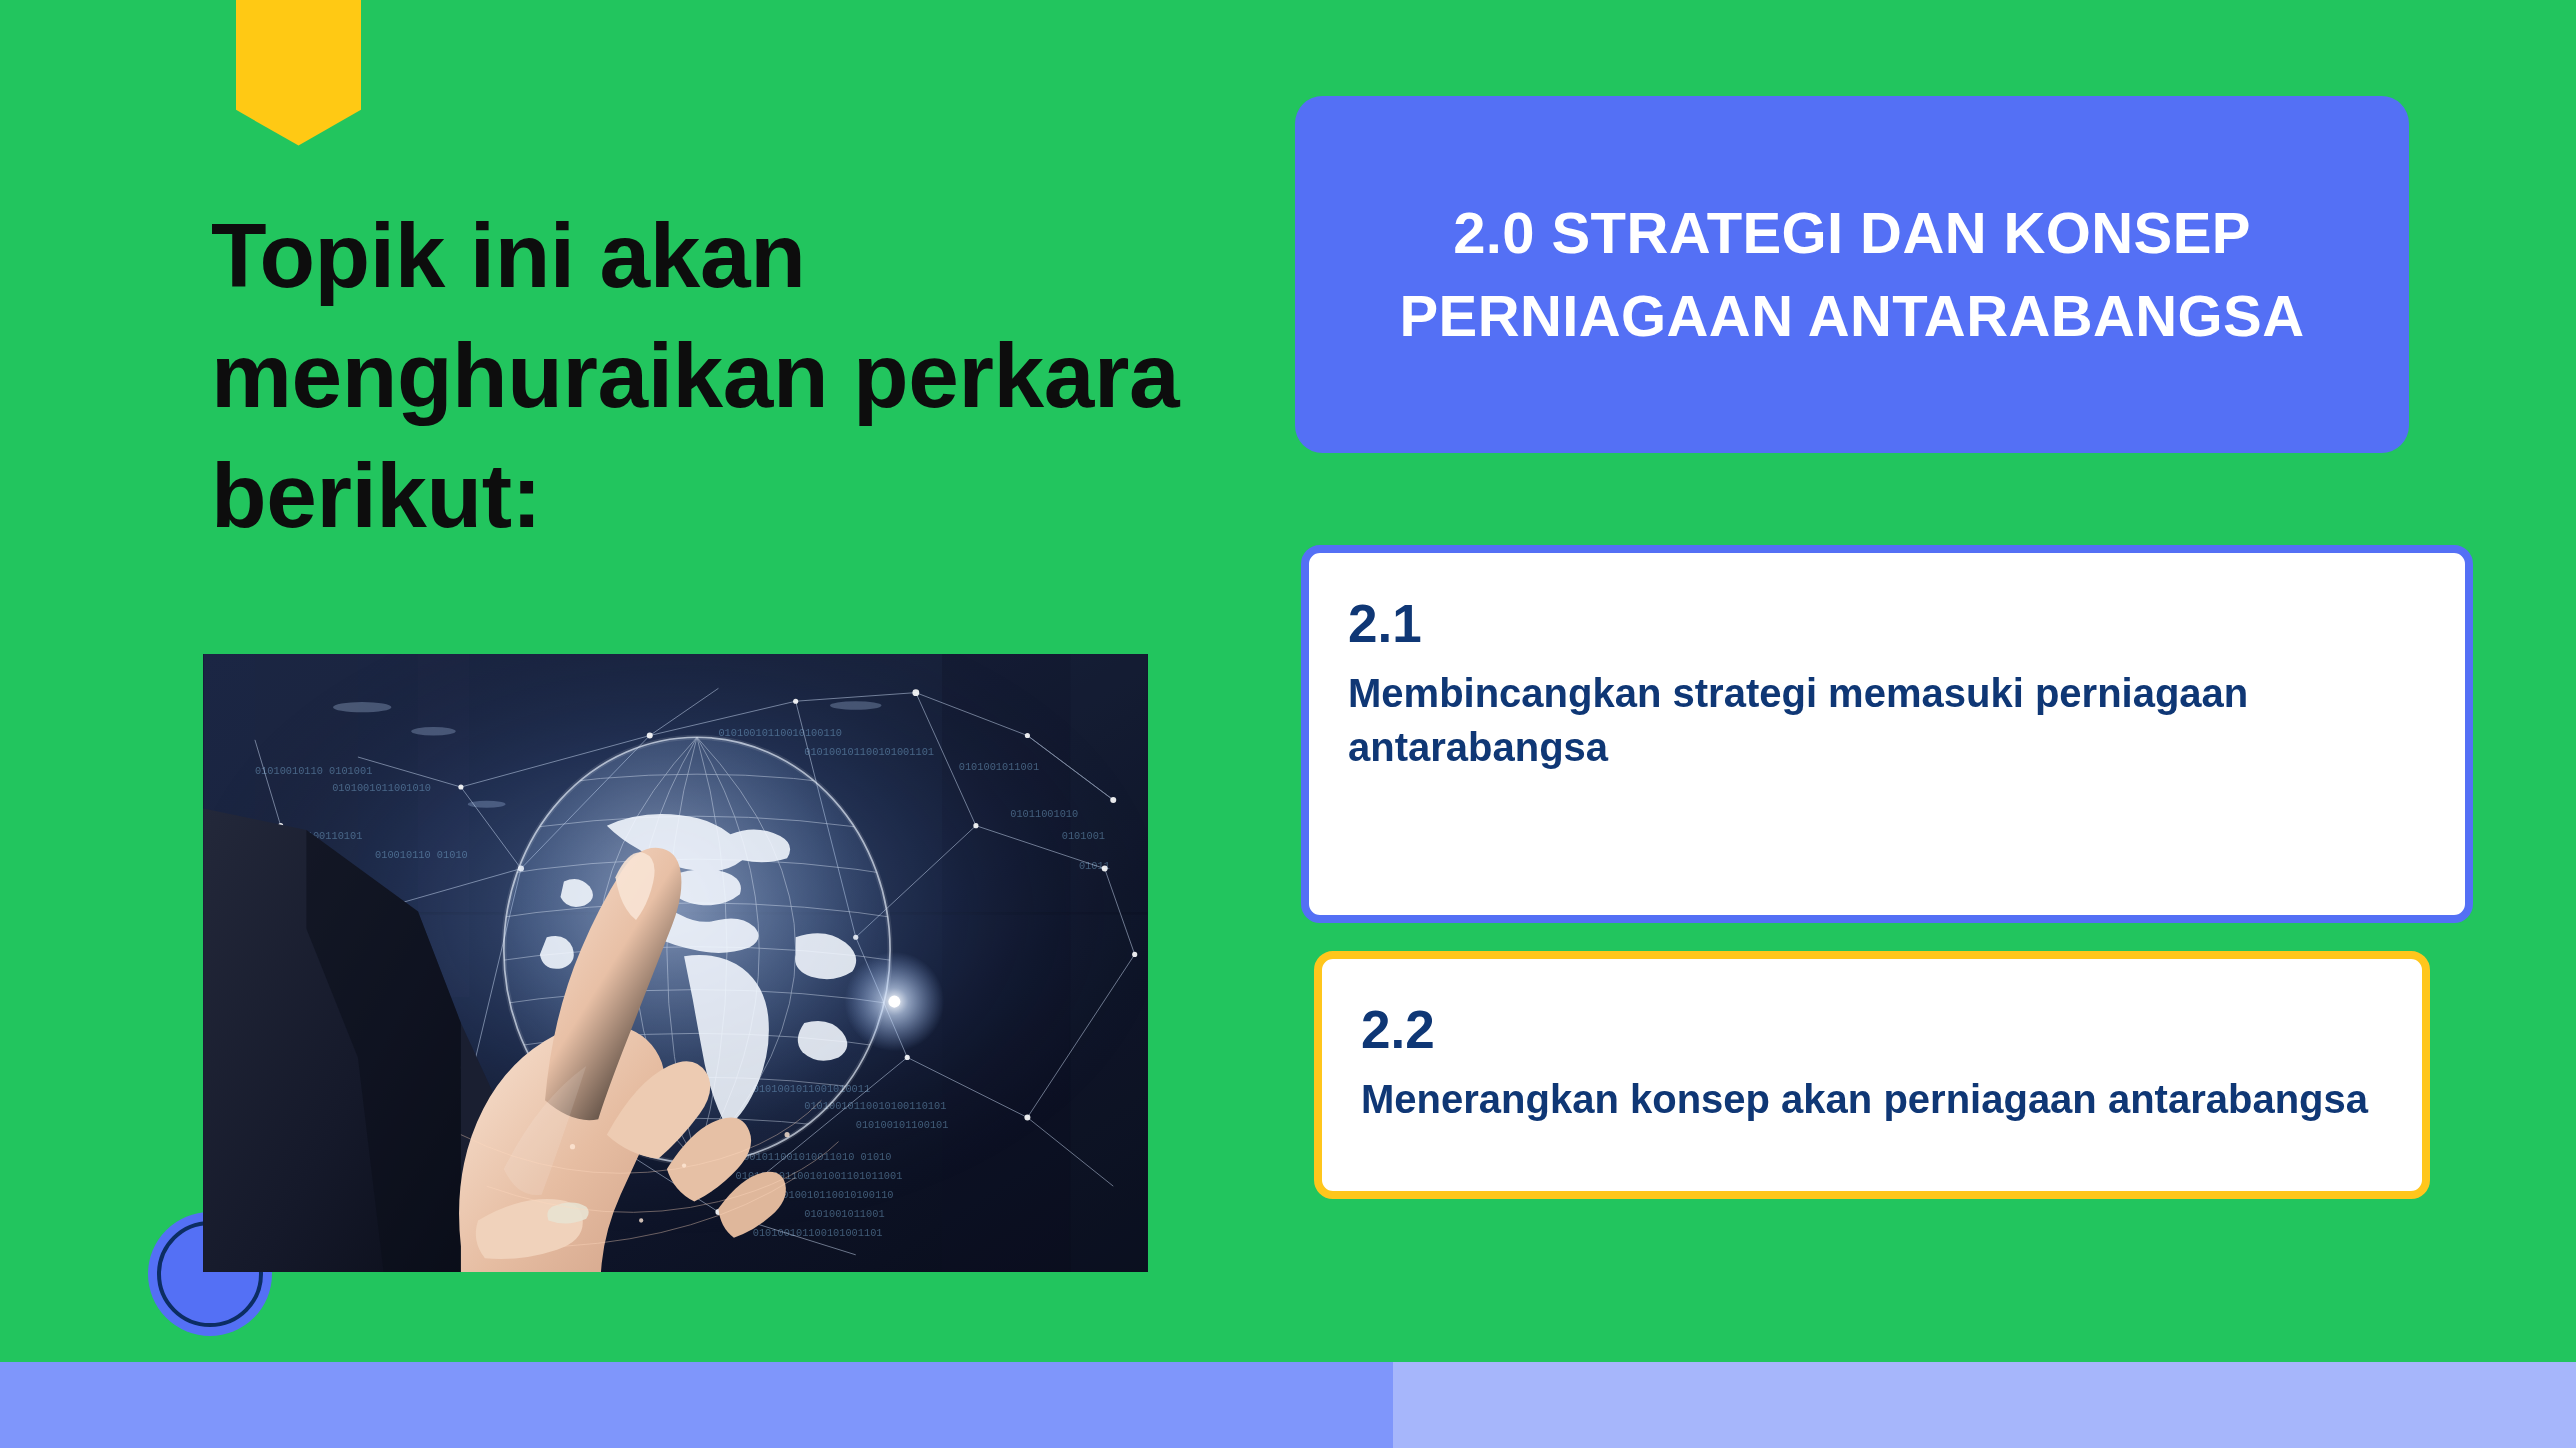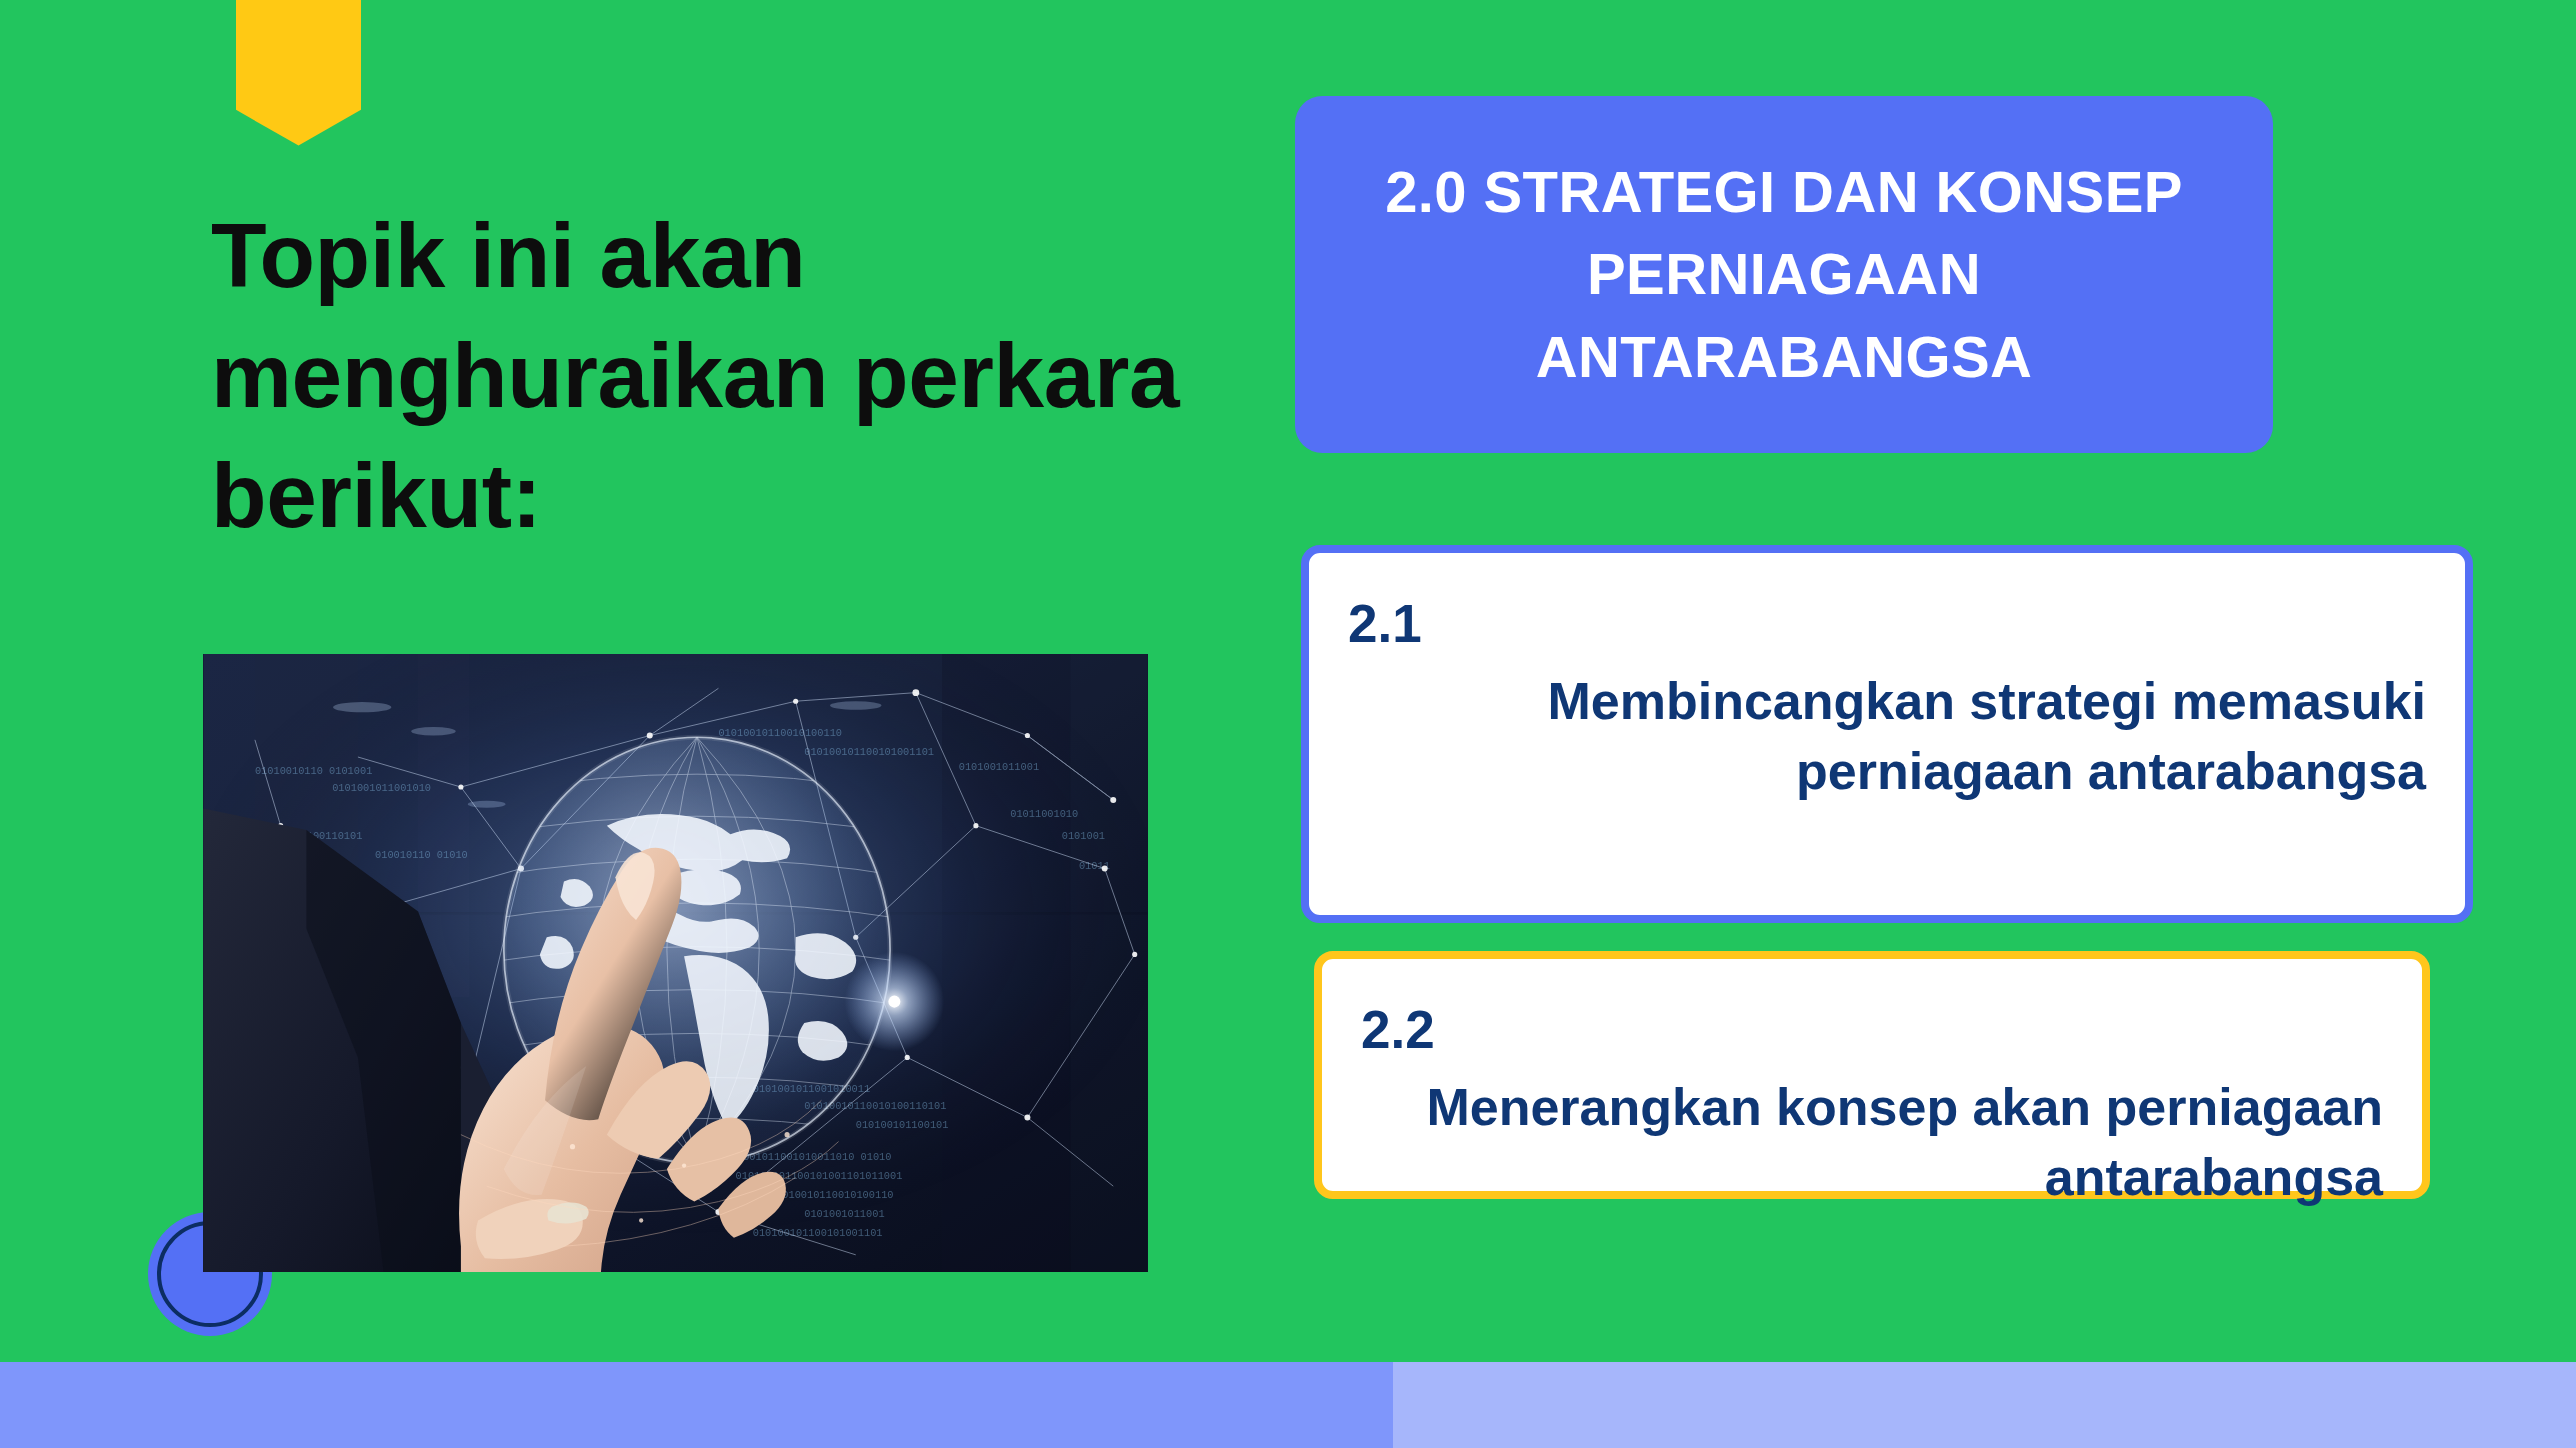--- a/index.html
+++ b/index.html
@@ -79,21 +79,21 @@
     z-index: 2;
     background: #0d1326;
   }
   .photo svg { display: block; }
 
   
   .header-card {
     position: absolute;
     left: 1295px;
     top: 96px;
-    width: 978px;
+    width: 1114px;
     height: 357px;
     background: #5470F5;
     border-radius: 27.5px;
     box-sizing: border-box;
     display: flex;
     flex-direction: column;
     align-items: center;
     justify-content: center;
     padding: 8.6px 41px;
   }
@@ -130,24 +130,23 @@
   }
   .obj-num {
     color: #0F3775;
     font-size: 53px;
     font-weight: bold;
     line-height: 1.05;
     margin-bottom: 15.5px;
   }
   .obj-text {
     color: #0F3775;
-    font-size: 52px;
+    font-size: 40px;
     font-weight: bold;
     line-height: 1.34;
-    text-align: right;
   }
 
   
   .footer-bar {
     position: absolute;
     bottom: 0;
     height: 87px;
   }
   .footer-bar.left {
     left: 0;

